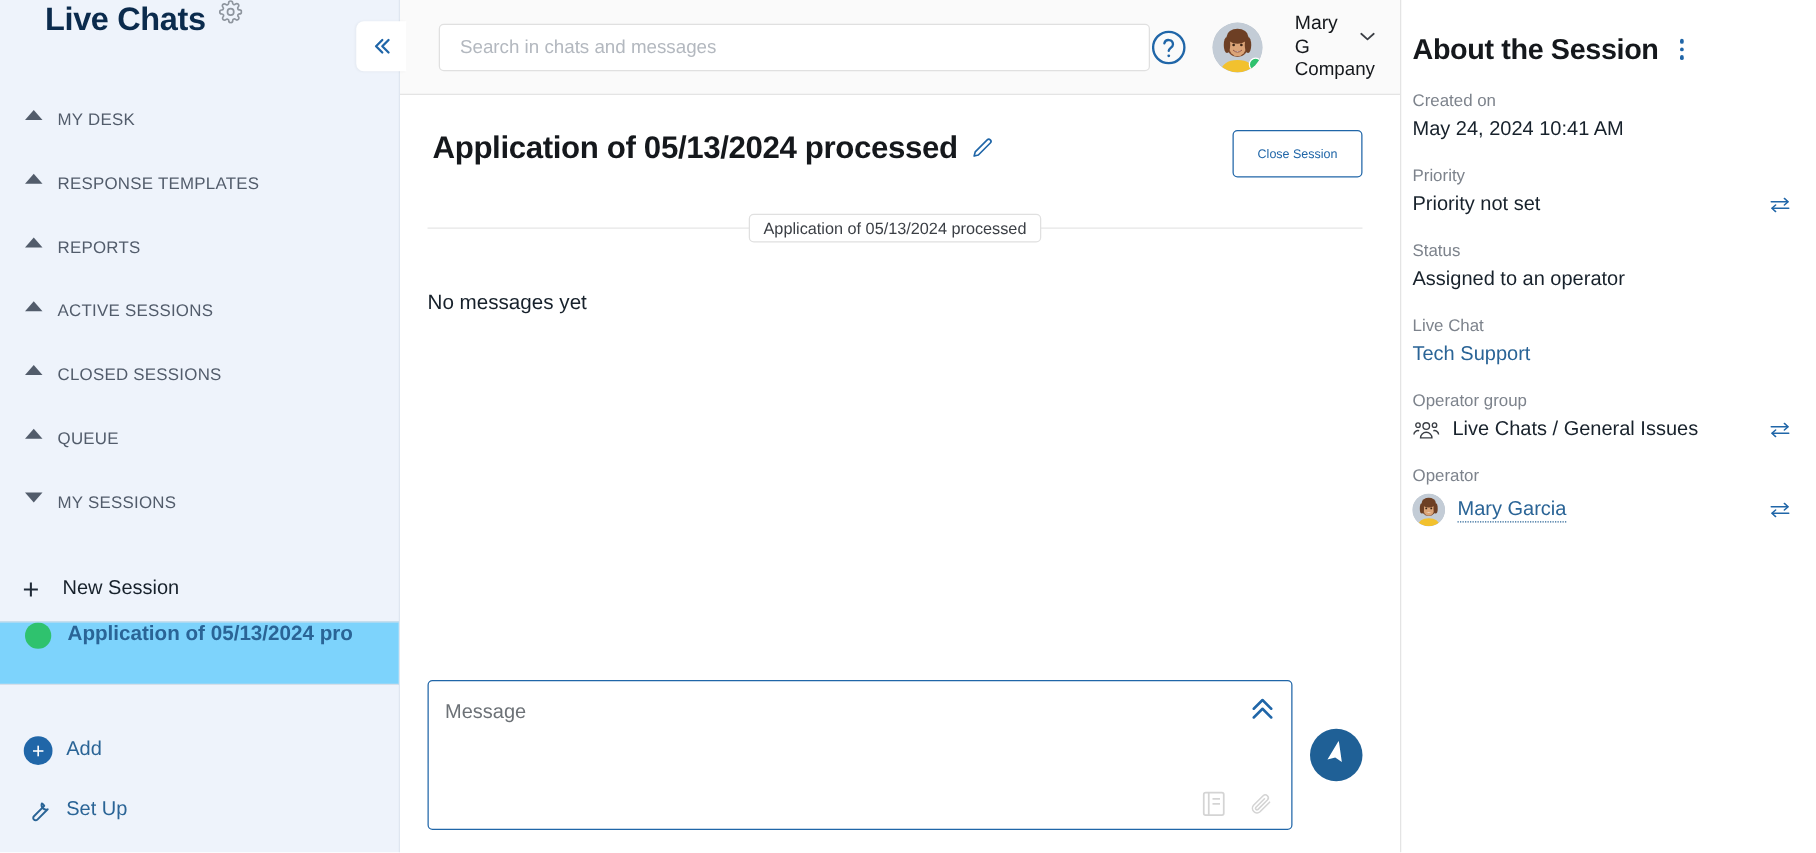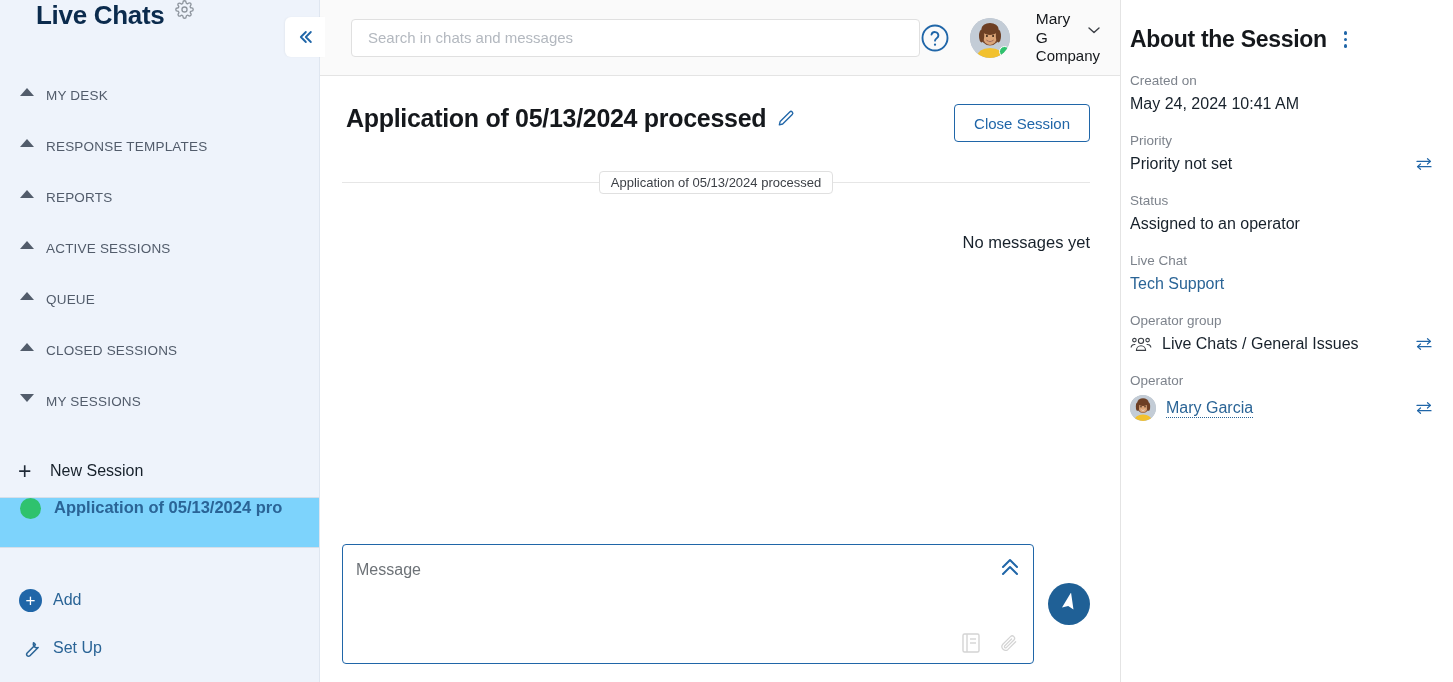--- a/index.html
+++ b/index.html
@@ -139,21 +139,21 @@
     letter-spacing: -0.3px;
     display: flex; align-items: center;
   }
   .pencil-icon { margin-left: 10px; display: inline-flex; }
   .close-session-btn {
     margin-left: auto;
     border: 1px solid #2066a8;
     color: #2066a8;
     background: #fff;
     border-radius: 4px;
-    font-size: 15px;
+    font-size: 10px;
     height: 38px;
     padding: 0 19px;
     cursor: pointer;
     font-family: "Liberation Sans", sans-serif;
   }
 
   .date-sep {
     position: relative;
     margin: 29px 30px 0 22px;
     height: 22px;
@@ -170,21 +170,21 @@
     border-radius: 4px;
     padding: 3px 11px;
     font-size: 13px; color: #3b3f45;
   }
 
   .messages-area {
     flex: 1 1 auto;
     padding: 40px 30px 0 22px;
     min-height: 0;
   }
-  .no-messages { font-size: 16.5px; color: #17212b; text-align: right; }
+  .no-messages { font-size: 16.5px; color: #17212b; }
 
   .composer-wrap {
     padding: 0 30px 18px 22px;
     display: flex; align-items: center;
     flex: 0 0 auto;
   }
   .composer {
     position: relative;
     width: 710px; height: 120px;
     border: 1px solid #2066a8;
@@ -304,25 +304,25 @@
       <div class="nav-item">
         <span class="tri up"></span>
         <span class="nav-label">REPORTS</span>
       </div>
       <div class="nav-item">
         <span class="tri up"></span>
         <span class="nav-label">ACTIVE SESSIONS</span>
       </div>
       <div class="nav-item">
         <span class="tri up"></span>
+        <span class="nav-label">CLOSED SESSIONS</span>
+      </div>
+      <div class="nav-item">
+        <span class="tri up"></span>
         <span class="nav-label">QUEUE</span>
-      </div>
-      <div class="nav-item">
-        <span class="tri up"></span>
-        <span class="nav-label">CLOSED SESSIONS</span>
       </div>
       <div class="nav-item">
         <span class="tri down"></span>
         <span class="nav-label">MY SESSIONS</span>
       </div>
     </nav>
 
     <div class="new-session">
       <span class="plus-sign">+</span>
       <span class="new-session-label">New Session</span>

